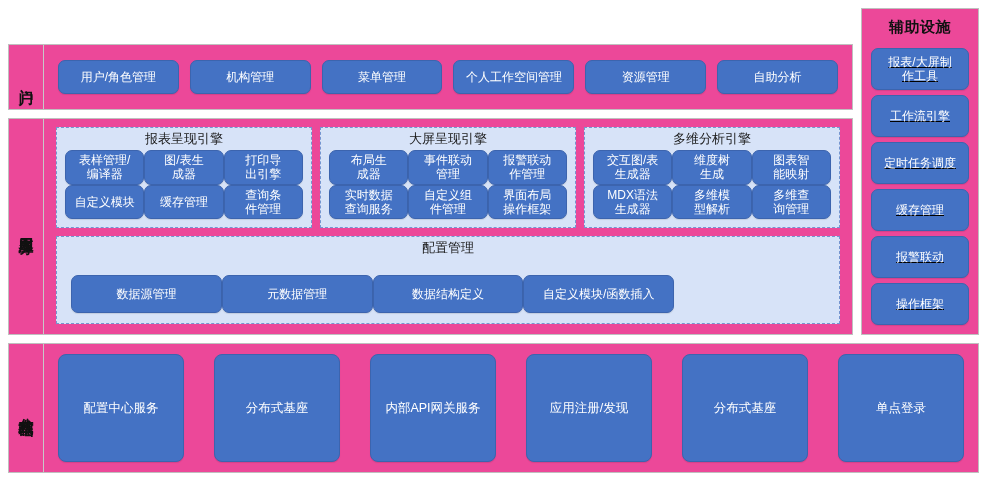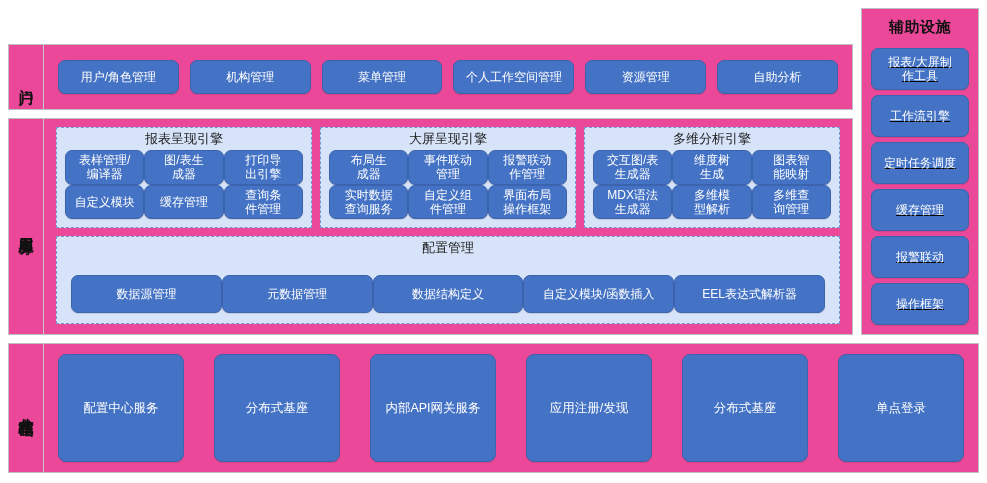--- a/index.html
+++ b/index.html
@@ -272,21 +272,20 @@
 
           </div>
 
           <div class="panel" id="config-panel">
             <div class="panel-title">配置管理</div>
             <div class="panel-grid">
               <div class="btn">数据源管理</div>
               <div class="btn">元数据管理</div>
               <div class="btn">数据结构定义</div>
               <div class="btn">自定义模块/函数插入</div>
-              <div class="btn">EEL表达式解析器</div>
             </div>
           </div>
 
         </div>
       </div>
 
     </div>
 
     <div class="section" id="aux-section">
       <div class="aux-title">辅助设施</div>

